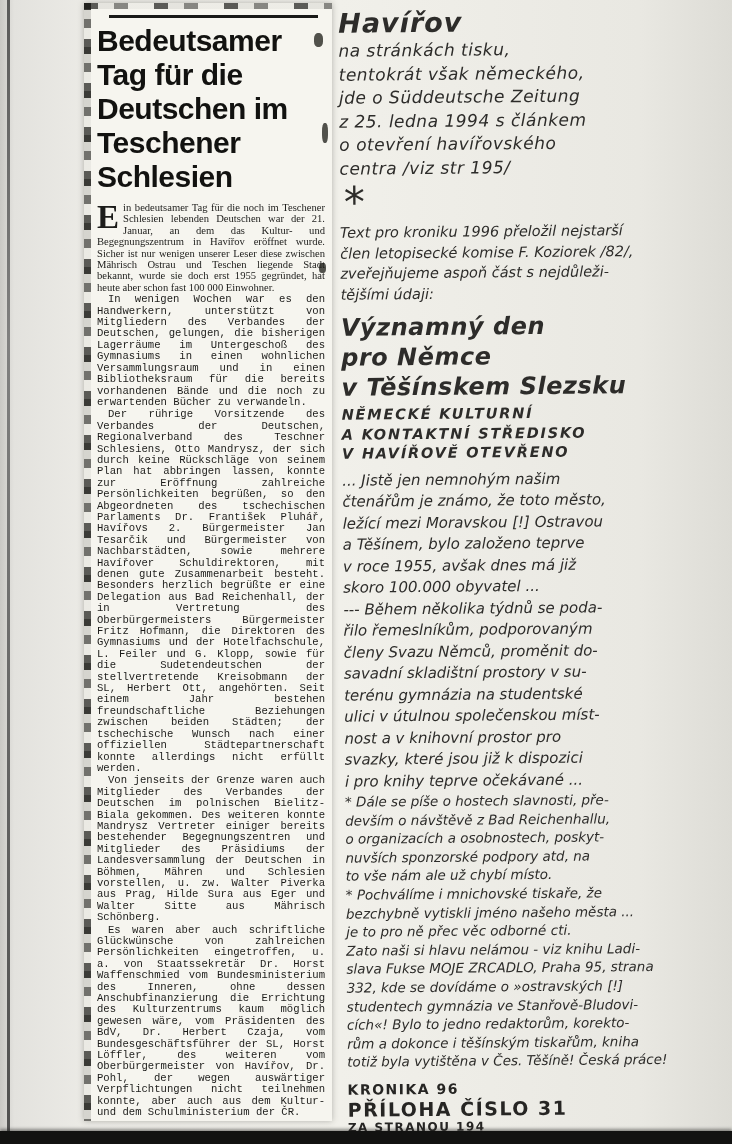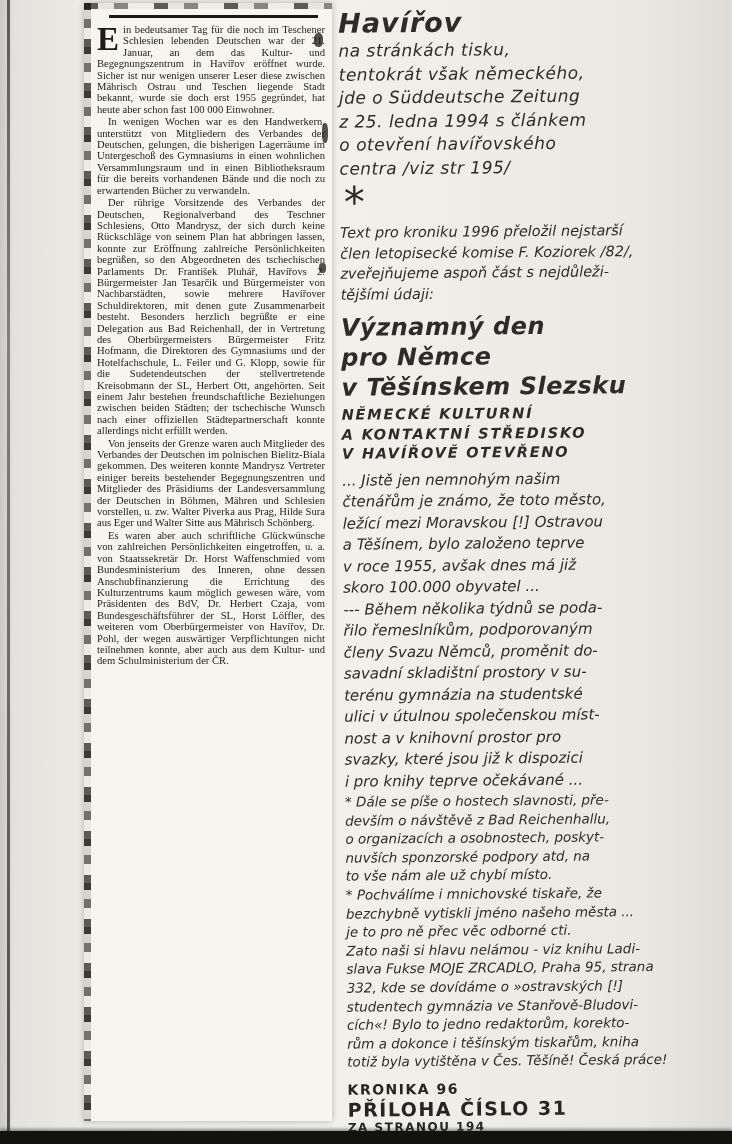--- a/index.html
+++ b/index.html
@@ -41,21 +41,21 @@
   h2.subhead{
     margin:2px 0 8px 0; font-size:17px; line-height:21px; font-weight:bold;
     color:#171715; width:214px;
   }
   h2.subhead .u{border-bottom:3px solid #121210; padding-bottom:0px;}
   .body{
     font-family:"Liberation Serif",serif; font-size:10.6px; line-height:11.4px;
     color:#1c1c1a; text-align:justify; width:228px;
   }
   .body p{margin:0 0 1px 0;}
-  .body p.ind{text-indent:11px;}
+  .body p.ind{text-indent:11px;font-family:Liberation Mono, monospace;}
   .dropcap{
     float:left; font-size:33px; line-height:27px; font-weight:bold;
     padding:2px 4px 0 0; font-family:"Liberation Serif",serif;
   }
   .speck{position:absolute; background:rgba(25,25,20,.75); border-radius:40%;}
   
   .notes{
     position:absolute; left:343px; top:6px; width:384px;
     font-family:"DejaVu Sans",sans-serif; font-style:italic; color:#2d2c2a;
     transform:rotate(-0.5deg);
@@ -85,20 +85,21 @@
 
 <div class="page">
 
   <div class="binding"></div>
 
   <div class="clipping">
     <div class="clip-edge-left"></div>
     <div class="clip-edge-top"></div>
     <div class="clip-inner">
       <div class="clip-rule"></div>
+      <h1 class="headline">Bedeutsamer Tag für die Deutschen im Teschener Schlesien</h1>
       <div class="body">
         <p><span class="dropcap">E</span><span>in bedeutsamer Tag für die noch im Teschener Schlesien lebenden Deutschen war der 21. Januar, an dem das Kultur- und Begegnungszentrum in Havířov eröffnet wurde. Sicher ist nur wenigen unserer Leser diese zwischen Mährisch Ostrau und Teschen liegende Stadt bekannt, wurde sie doch erst 1955 gegründet, hat heute aber schon fast 100 000 Einwohner.</span></p>
         <p class="ind">In wenigen Wochen war es den Handwerkern, unterstützt von Mitgliedern des Verbandes der Deutschen, gelungen, die bisherigen Lagerräume im Untergeschoß des Gymnasiums in einen wohnlichen Versammlungsraum und in einen Bibliotheksraum für die bereits vorhandenen Bände und die noch zu erwartenden Bücher zu verwandeln.</p>
         <p class="ind">Der rührige Vorsitzende des Verbandes der Deutschen, Regionalverband des Teschner Schlesiens, Otto Mandrysz, der sich durch keine Rückschläge von seinem Plan hat abbringen lassen, konnte zur Eröffnung zahlreiche Persönlichkeiten begrüßen, so den Abgeordneten des tschechischen Parlaments Dr. František Pluhář, Havířovs 2. Bürgermeister Jan Tesarčik und Bürgermeister von Nachbarstädten, sowie mehrere Havířover Schuldirektoren, mit denen gute Zusammenarbeit besteht. Besonders herzlich begrüßte er eine Delegation aus Bad Reichenhall, der in Vertretung des Oberbürgermeisters Bürgermeister Fritz Hofmann, die Direktoren des Gymnasiums und der Hotelfachschule, L. Feiler und G. Klopp, sowie für die Sudetendeutschen der stellvertretende Kreisobmann der SL, Herbert Ott, angehörten. Seit einem Jahr bestehen freundschaftliche Beziehungen zwischen beiden Städten; der tschechische Wunsch nach einer offiziellen Städtepartnerschaft konnte allerdings nicht erfüllt werden.</p>
         <p class="ind">Von jenseits der Grenze waren auch Mitglieder des Verbandes der Deutschen im polnischen Bielitz-Biala gekommen. Des weiteren konnte Mandrysz Vertreter einiger bereits bestehender Begegnungszentren und Mitglieder des Präsidiums der Landesversammlung der Deutschen in Böhmen, Mähren und Schlesien vorstellen, u. zw. Walter Piverka aus Prag, Hilde Sura aus Eger und Walter Sitte aus Mährisch Schönberg.</p>
         <p class="ind">Es waren aber auch schriftliche Glückwünsche von zahlreichen Persönlichkeiten eingetroffen, u. a. von Staatssekretär Dr. Horst Waffenschmied vom Bundesministerium des Inneren, ohne dessen Anschubfinanzierung die Errichtung des Kulturzentrums kaum möglich gewesen wäre, vom Präsidenten des BdV, Dr. Herbert Czaja, vom Bundesgeschäftsführer der SL, Horst Löffler, des weiteren vom Oberbürgermeister von Havířov, Dr. Pohl, der wegen auswärtiger Verpflichtungen nicht teilnehmen konnte, aber auch aus dem Kultur- und dem Schulministerium der ČR.</p>
       </div>
     </div>
     <div class="speck" style="left:230px;top:30px;width:9px;height:14px;"></div>
     <div class="speck" style="left:238px;top:120px;width:6px;height:20px;"></div>

